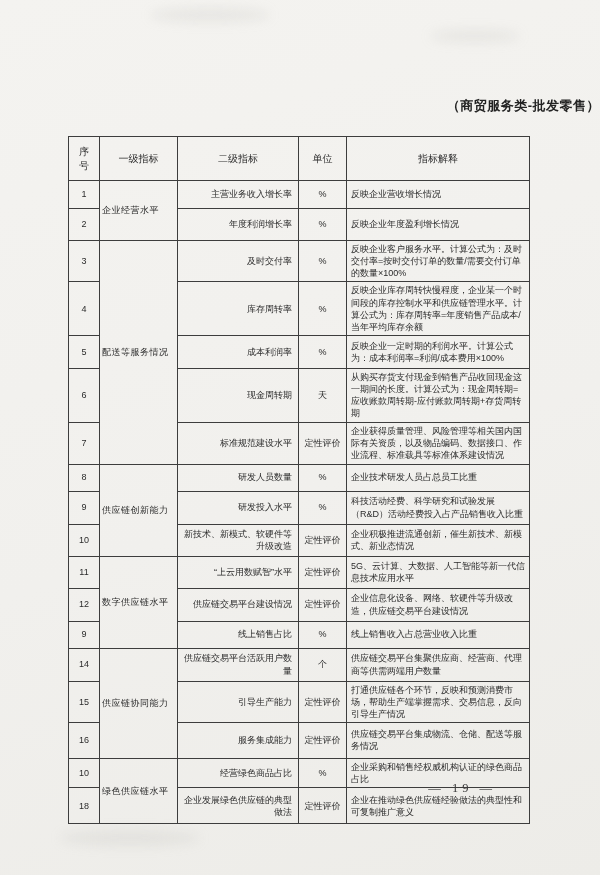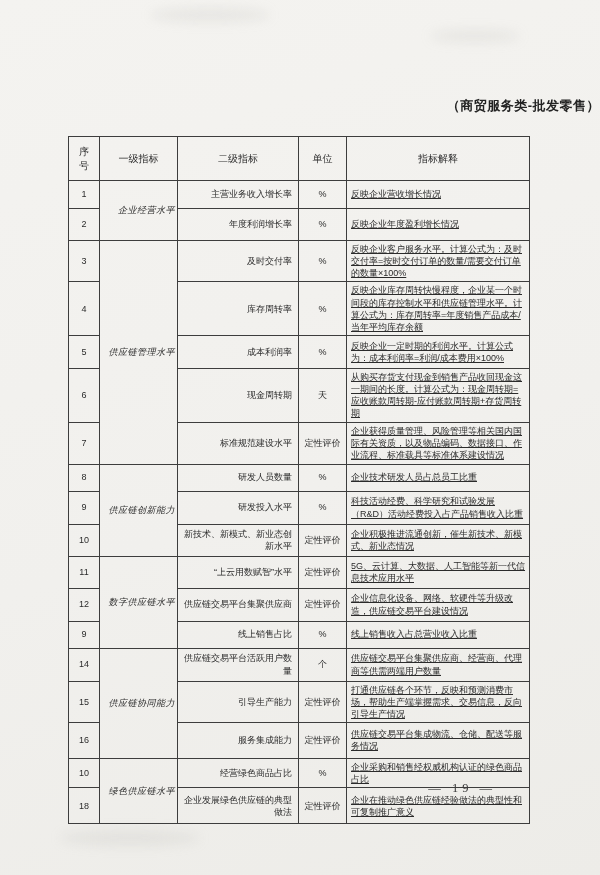--- a/index.html
+++ b/index.html
@@ -55,24 +55,24 @@
     overflow: hidden;
   }
   table.idx thead tr { height: 28px; }
   table.idx th {
     font-weight: normal;
     text-align: center;
     font-size: 10px;
     padding: 8px;
   }
   td.c-no   { text-align: center; padding: 2px; }
-  td.c-group{ text-align: right; padding: 2px; letter-spacing: 0.5px; font-style: italic; }
+  td.c-group{ text-align: left; padding: 2px; letter-spacing: 0.5px; }
   td.c-ind  { text-align: right; padding: 2px 6px; }
   td.c-unit { text-align: center; padding: 2px; }
-  td.c-exp  { text-align: left;  padding: 2px 4px; text-decoration: underline; }
+  td.c-exp  { text-align: left;  padding: 2px 4px; }
 
   .page-number {
     position: absolute;
     top: 781px;
     right: 104px;
     font-family: "Liberation Serif", "DejaVu Serif", serif;
     font-size: 12.5px;
     color: #3a3a3a;
     letter-spacing: 4px;
   }
@@ -115,21 +115,21 @@
           <td class="c-exp">反映企业营收增长情况</td>
         </tr>
         <tr style="height: 32px;">
           <td class="c-no">2</td>
           <td class="c-ind">年度利润增长率</td>
           <td class="c-unit">%</td>
           <td class="c-exp">反映企业年度盈利增长情况</td>
         </tr>
         <tr style="height: 30px;">
           <td class="c-no">3</td>
-          <td class="c-group" rowspan="5">供应链管理水平</td>
+          <td class="c-group" rowspan="5">配送等服务情况</td>
           <td class="c-ind">及时交付率</td>
           <td class="c-unit">%</td>
           <td class="c-exp">反映企业客户服务水平。计算公式为：及时交付率=按时交付订单的数量/需要交付订单的数量×100%</td>
         </tr>
         <tr style="height: 42px;">
           <td class="c-no">4</td>
           <td class="c-ind">库存周转率</td>
           <td class="c-unit">%</td>
           <td class="c-exp">反映企业库存周转快慢程度，企业某一个时间段的库存控制水平和供应链管理水平。计算公式为：库存周转率=年度销售产品成本/当年平均库存余额</td>
         </tr>
@@ -159,34 +159,34 @@
           <td class="c-exp">企业技术研发人员占总员工比重</td>
         </tr>
         <tr style="height: 33px;">
           <td class="c-no">9</td>
           <td class="c-ind">研发投入水平</td>
           <td class="c-unit">%</td>
           <td class="c-exp">科技活动经费、科学研究和试验发展（R&amp;D）活动经费投入占产品销售收入比重</td>
         </tr>
         <tr style="height: 32px;">
           <td class="c-no">10</td>
-          <td class="c-ind">新技术、新模式、新业态创新水平</td>
+          <td class="c-ind">新技术、新模式、软硬件等升级改造</td>
           <td class="c-unit">定性评价</td>
           <td class="c-exp">企业积极推进流通创新，催生新技术、新模式、新业态情况</td>
         </tr>
         <tr style="height: 32px;">
           <td class="c-no">11</td>
           <td class="c-group" rowspan="3">数字供应链水平</td>
           <td class="c-ind">“上云用数赋智”水平</td>
           <td class="c-unit">定性评价</td>
           <td class="c-exp">5G、云计算、大数据、人工智能等新一代信息技术应用水平</td>
         </tr>
         <tr style="height: 33px;">
           <td class="c-no">12</td>
-          <td class="c-ind">供应链交易平台集聚供应商</td>
+          <td class="c-ind">供应链交易平台建设情况</td>
           <td class="c-unit">定性评价</td>
           <td class="c-exp">企业信息化设备、网络、软硬件等升级改造，供应链交易平台建设情况</td>
         </tr>
         <tr style="height: 27px;">
           <td class="c-no">9</td>
           <td class="c-ind">线上销售占比</td>
           <td class="c-unit">%</td>
           <td class="c-exp">线上销售收入占总营业收入比重</td>
         </tr>
         <tr style="height: 33px;">

